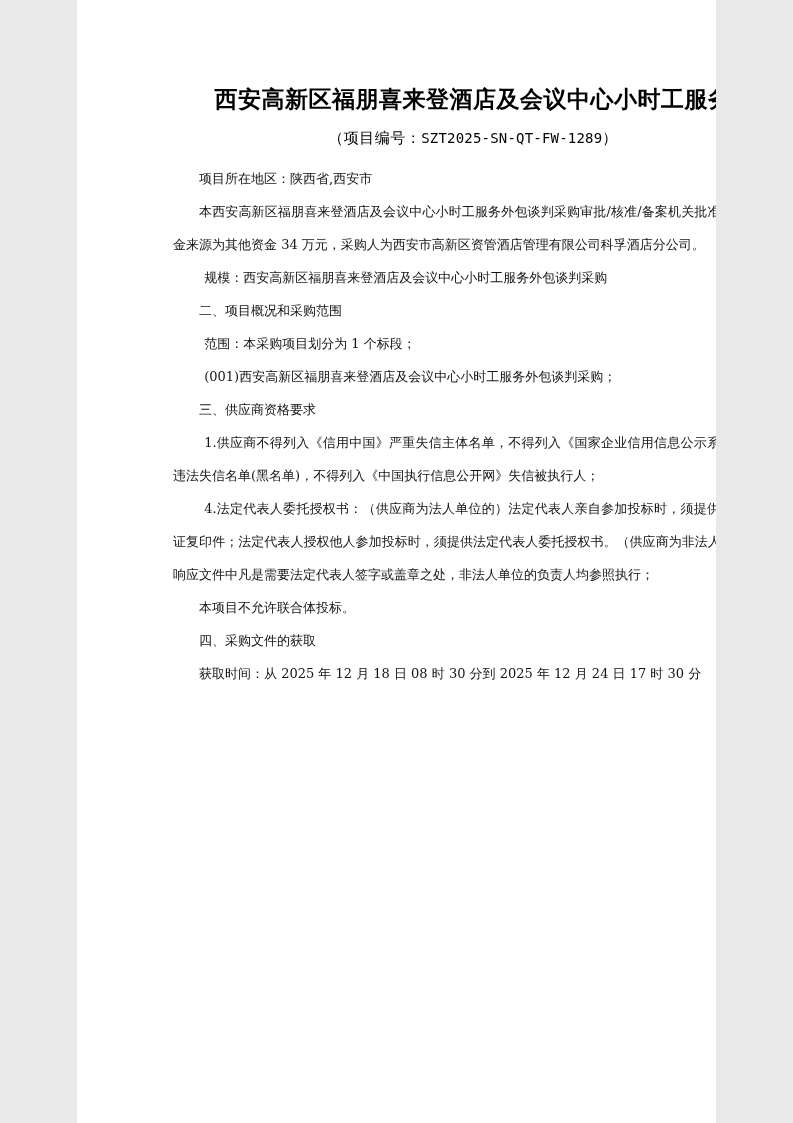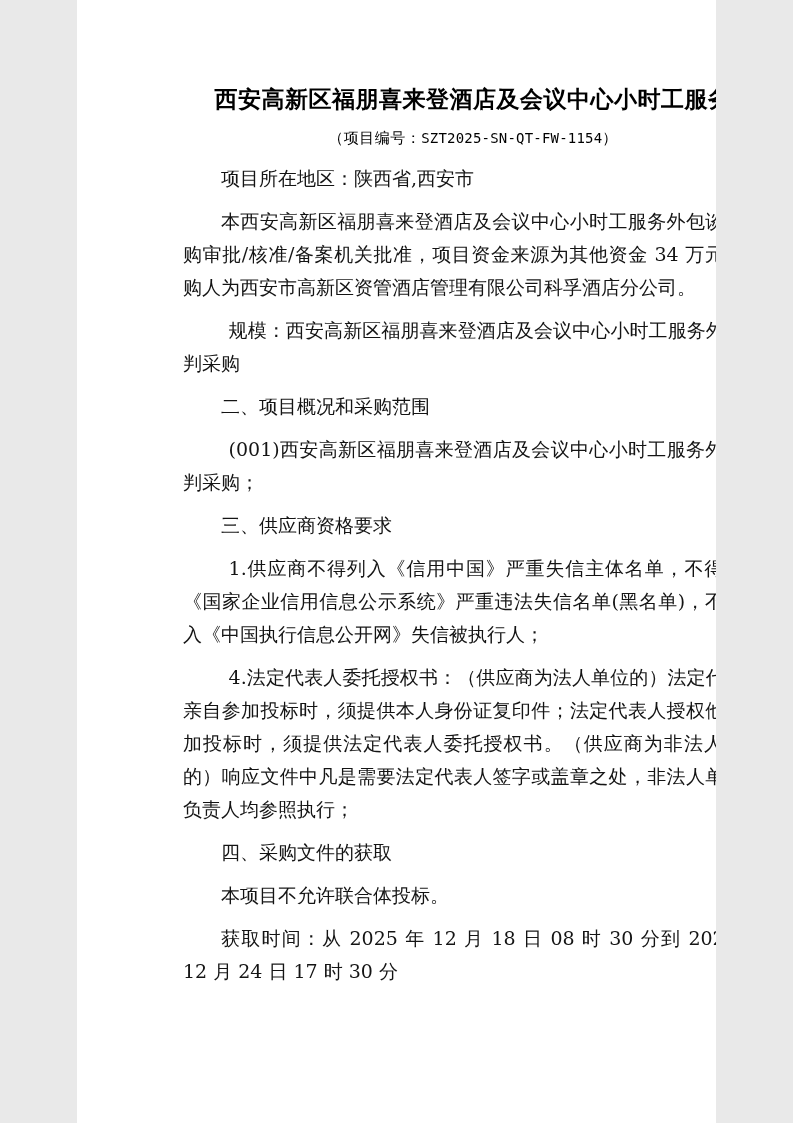--- a/index.html
+++ b/index.html
@@ -40,23 +40,23 @@
     letter-spacing: 0.5px;
     margin: 8px 0 14px 0;
     color: #000;
   }
   .doc-subtitle .code {
     font-family: "DejaVu Sans Mono", "Liberation Mono", monospace;
     font-size: 14px;
     letter-spacing: 0.2px;
   }
   p.para {
-    font-size: 19px;
+    font-size: 13px;
     line-height: 33px;
-    margin: 10px;
+    margin: 0;
     text-align: justify;
     text-justify: inter-ideograph;
     color: #141414;
   }
   p.indent2 { text-indent: 2em; }
   p.indent25 { text-indent: 2.4em; }
   .seal {
     position: absolute;
     left: 686px;
     top: 543px;
@@ -92,33 +92,34 @@
 
 <div class="page">
 
   <div class="content">
 
     <h1 class="doc-title">
       <span>西安高新区福朋喜来登酒店及会议中心小时工服务</span><br>
     </h1>
 
     <div class="doc-subtitle">
-      <span>（项目编号：</span><span class="code">SZT2025-SN-QT-FW-1154</span><span>）</span>
+      <span>（项目编号：</span><span class="code">SZT2025-SN-QT-FW-1289</span><span>）</span>
     </div>
 
     <p class="para indent2">项目所在地区：陕西省,西安市</p>
     <p class="para indent2">本西安高新区福朋喜来登酒店及会议中心小时工服务外包谈判采购审批/核准/备案机关批准，项目资金来源为其他资金 34 万元，采购人为西安市高新区资管酒店管理有限公司科孚酒店分公司。</p>
     <p class="para indent25">规模：西安高新区福朋喜来登酒店及会议中心小时工服务外包谈判采购</p>
     <p class="para indent2">二、项目概况和采购范围</p>
+    <p class="para indent25">范围：本采购项目划分为 1 个标段；</p>
     <p class="para indent25">(001)西安高新区福朋喜来登酒店及会议中心小时工服务外包谈判采购；</p>
     <p class="para indent2">三、供应商资格要求</p>
     <p class="para indent25">1.供应商不得列入《信用中国》严重失信主体名单，不得列入《国家企业信用信息公示系统》严重违法失信名单(黑名单)，不得列入《中国执行信息公开网》失信被执行人；</p>
     <p class="para indent25">4.法定代表人委托授权书：（供应商为法人单位的）法定代表人亲自参加投标时，须提供本人身份证复印件；法定代表人授权他人参加投标时，须提供法定代表人委托授权书。（供应商为非法人单位的）响应文件中凡是需要法定代表人签字或盖章之处，非法人单位的负责人均参照执行；</p>
+    <p class="para indent2">本项目不允许联合体投标。</p>
     <p class="para indent2">四、采购文件的获取</p>
-    <p class="para indent2">本项目不允许联合体投标。</p>
     <p class="para indent2">获取时间：从 2025 年 12 月 18 日 08 时 30 分到 2025 年 12 月 24 日 17 时 30 分</p>
 
   </div>
 
   <div class="seal">
     <div class="seal-inner">
       <svg width="160" height="160" viewBox="0 0 160 160">
         <polygon points="80,48 89,72 115,72 94,88 102,113 80,98 58,113 66,88 45,72 71,72" fill="#d2302c" opacity="0.85"></polygon>
       </svg>
     </div>

